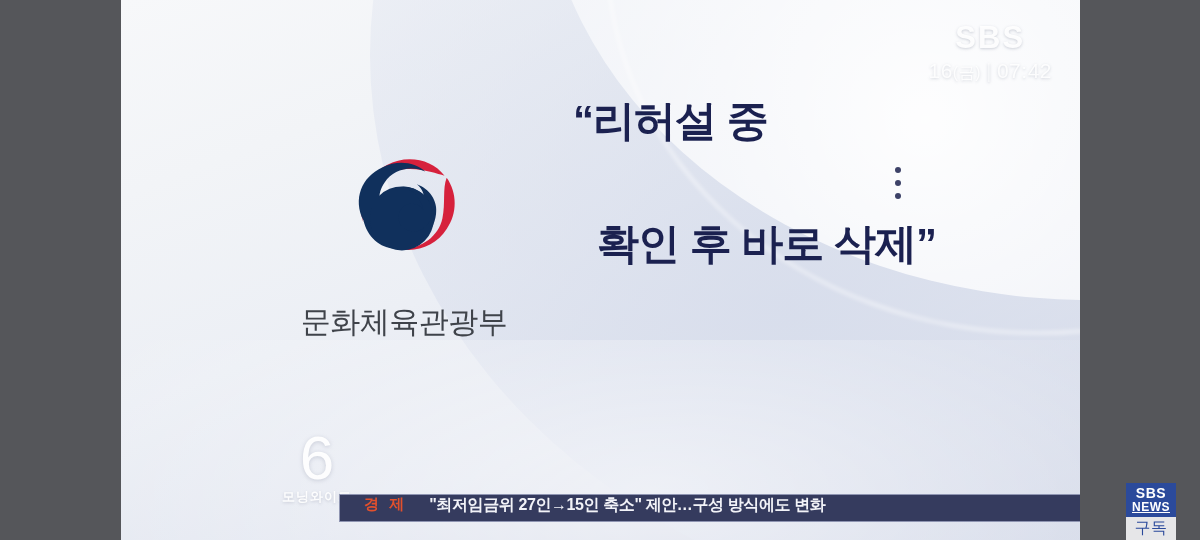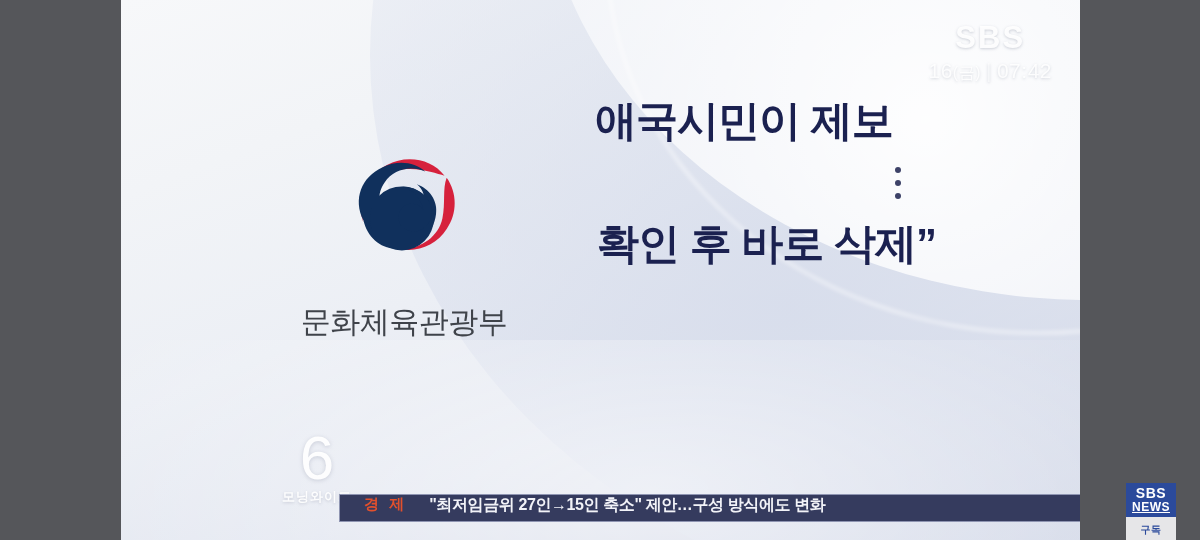--- a/index.html
+++ b/index.html
@@ -265,22 +265,22 @@
     font-weight: bold;
     color: #ffffff;
     letter-spacing: 0.5px;
     text-decoration: underline;
   }
   #sub-bottom {
     background: #e6e6e8;
     padding: 3px 0 4px;
   }
   #sub-label {
-    font-size: 10px;
-    font-weight: bold;
+    font-size: 16px;
+    font-weight: normal;
     color: #2b4a9b;
     letter-spacing: 0.5px;
   }
 </style>
 </head>
 <body>
 
 <div id="screen">
 
   <div id="video">
@@ -302,21 +302,21 @@
         <path d="M98 26 C86 10 62 6 44 16 C24 27 15 50 22 70 C17 47 32 26 54 21 C72 17 90 24 98 26 Z" fill="#d6213c"></path>
         <path d="M100 28 C110 42 110 62 100 76 C90 92 70 99 54 94 C74 96 92 84 96 66 C99 52 96 38 100 28 Z" fill="#d6213c"></path>
         <path d="M22 68 C12 48 20 27 40 18 C54 11 70 13 80 22 C66 16 50 20 42 32 C34 43 36 56 44 63 C53 71 67 70 74 62 C82 53 80 40 72 34 C84 38 92 50 90 62 C88 80 72 93 54 94 C38 95 26 84 22 68 Z" fill="#10305c"></path>
         <circle cx="58" cy="66" r="30" fill="#10305c"></circle>
         <path d="M58 36 C74 36 86 47 86 60 C86 72 76 80 66 78 C56 76 52 66 57 58 C62 50 74 51 78 58 C76 46 66 38 58 36 Z" fill="#10305c"></path>
       </svg>
       <div id="emblem-name">문화체육관광부</div>
     </div>
 
     <div id="quote">
-      <div class="q-line l3">애국시민이 제보</div>
+      <div class="q-line l1">“리허설 중</div>
       <div id="ellipsis">
         <i></i>
           <i></i>
           <i></i>
       </div>
       <div class="q-line l5">확인 후 바로 삭제”</div>
     </div>
 
     <div id="bug">
       <div id="bug-six">6</div>

